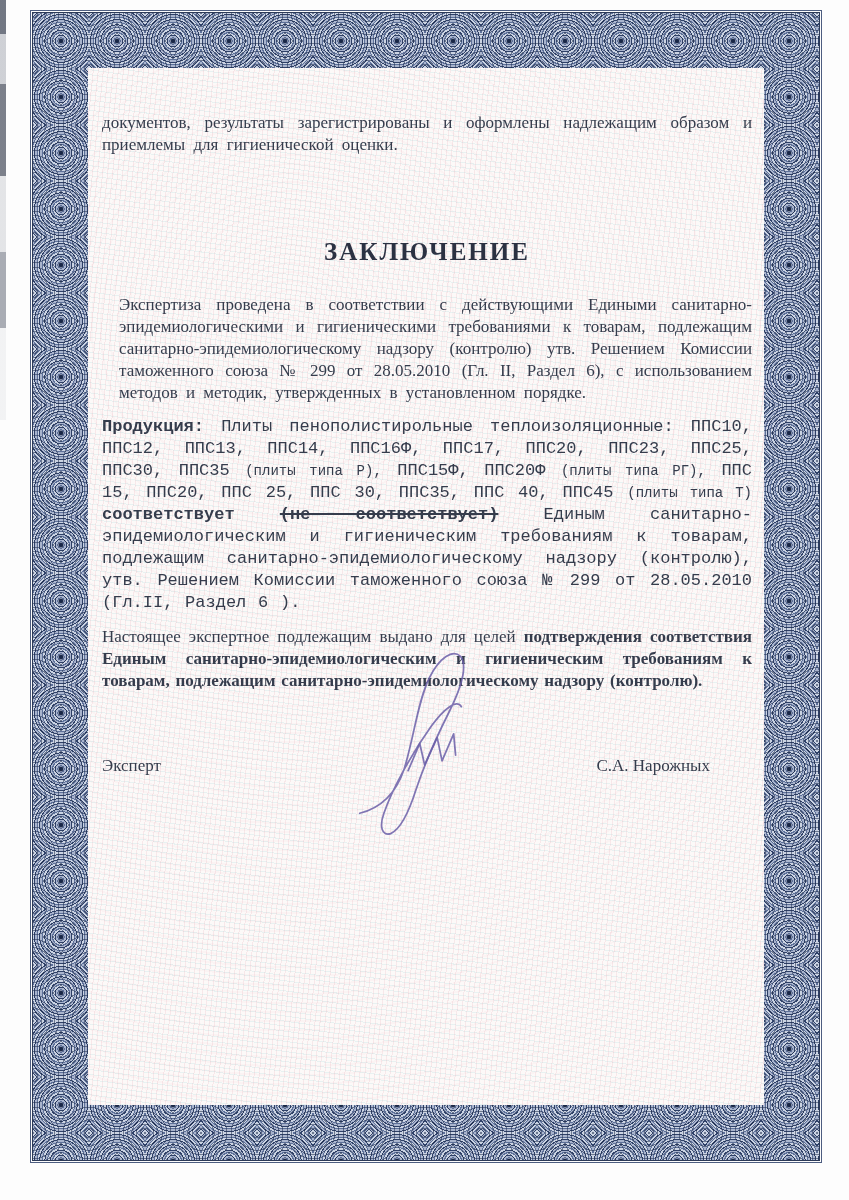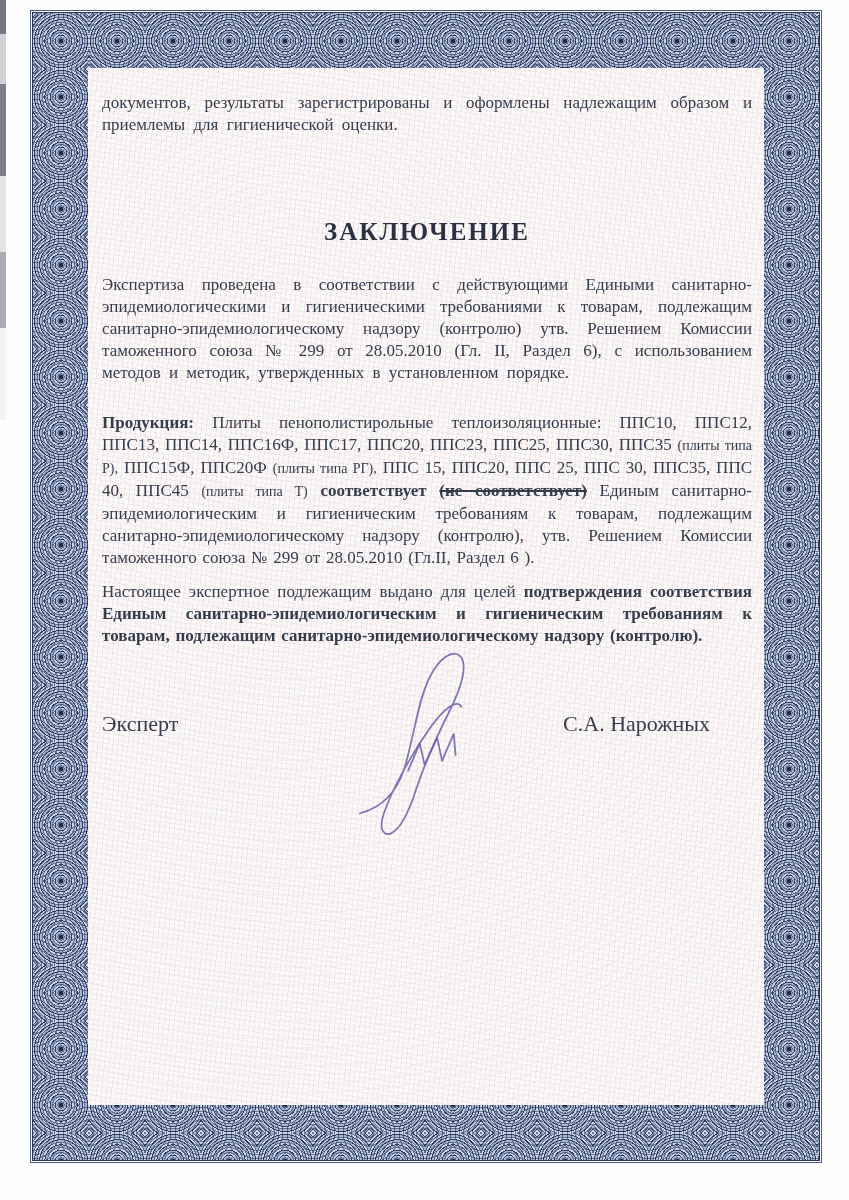--- a/index.html
+++ b/index.html
@@ -33,61 +33,61 @@
     background-position: 0 0, 28px 28px, 0 0;
   }
   
   .paper {
     position: absolute; inset: 55px;
     background-color: #fcf9f8;
     background-image:
       repeating-linear-gradient(96deg,  rgba(226,148,162,0.17) 0 1px, rgba(226,148,162,0) 1px 5px),
       repeating-linear-gradient(8deg,   rgba(142,206,211,0.18) 0 1px, rgba(142,206,211,0) 1px 5px),
       repeating-radial-gradient(circle at 30% 25%, rgba(226,148,162,0.06) 0 2px, rgba(226,148,162,0) 2px 9px);
-    padding: 24px 12px 0 14px;
+    padding: 44px 12px 0 14px;
     box-sizing: border-box;
     color: #353c4c;
   }
   p { margin: 0; }
   .body {
     font-size: 17px;
     line-height: 22px;
     text-align: justify;
   }
   .wide { word-spacing: 4px; }
   .mid  { word-spacing: 1.5px; }
   .title {
     margin: 82px 0 0 0;
     font-size: 25px;
     font-weight: bold;
     letter-spacing: 2px;
     text-align: center;
     color: #2b3142;
   }
-  .mt-p2 { margin-top: 28px; }
-  .mt-p4 { margin-top: 28px; }
+  .mt-p2 { margin-top: 28px; margin-left: 17px; }
+  .mt-p4 { margin-top: 12px; font-family: Liberation Mono, monospace; }
   .mt-p5 { margin-top: 12px; }
   .small { font-size: 14px; }
   .verdict { font-weight: bold; }
   .struck {
     font-weight: bold;
     text-decoration: line-through;
     text-decoration-thickness: 1.5px;
   }
   .u-bold {
     font-weight: bold;
     text-decoration-thickness: 2px;
     text-underline-offset: 3px;
   }
   .signoff {
     margin-top: 64px;
     display: flex;
     justify-content: space-between;
     padding-right: 42px;
-    font-size: 22px;
+    font-size: 17px;
   }
   .signature {
     position: absolute;
     left: 262px; top: 578px;
     width: 155px; height: 195px;
   }
 </style>
 </head>
 <body>
 

